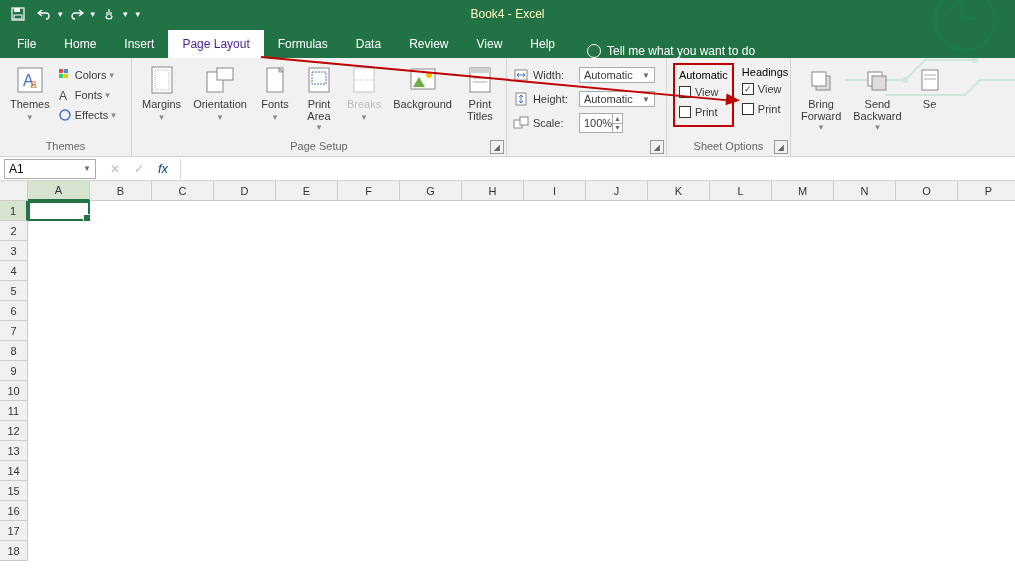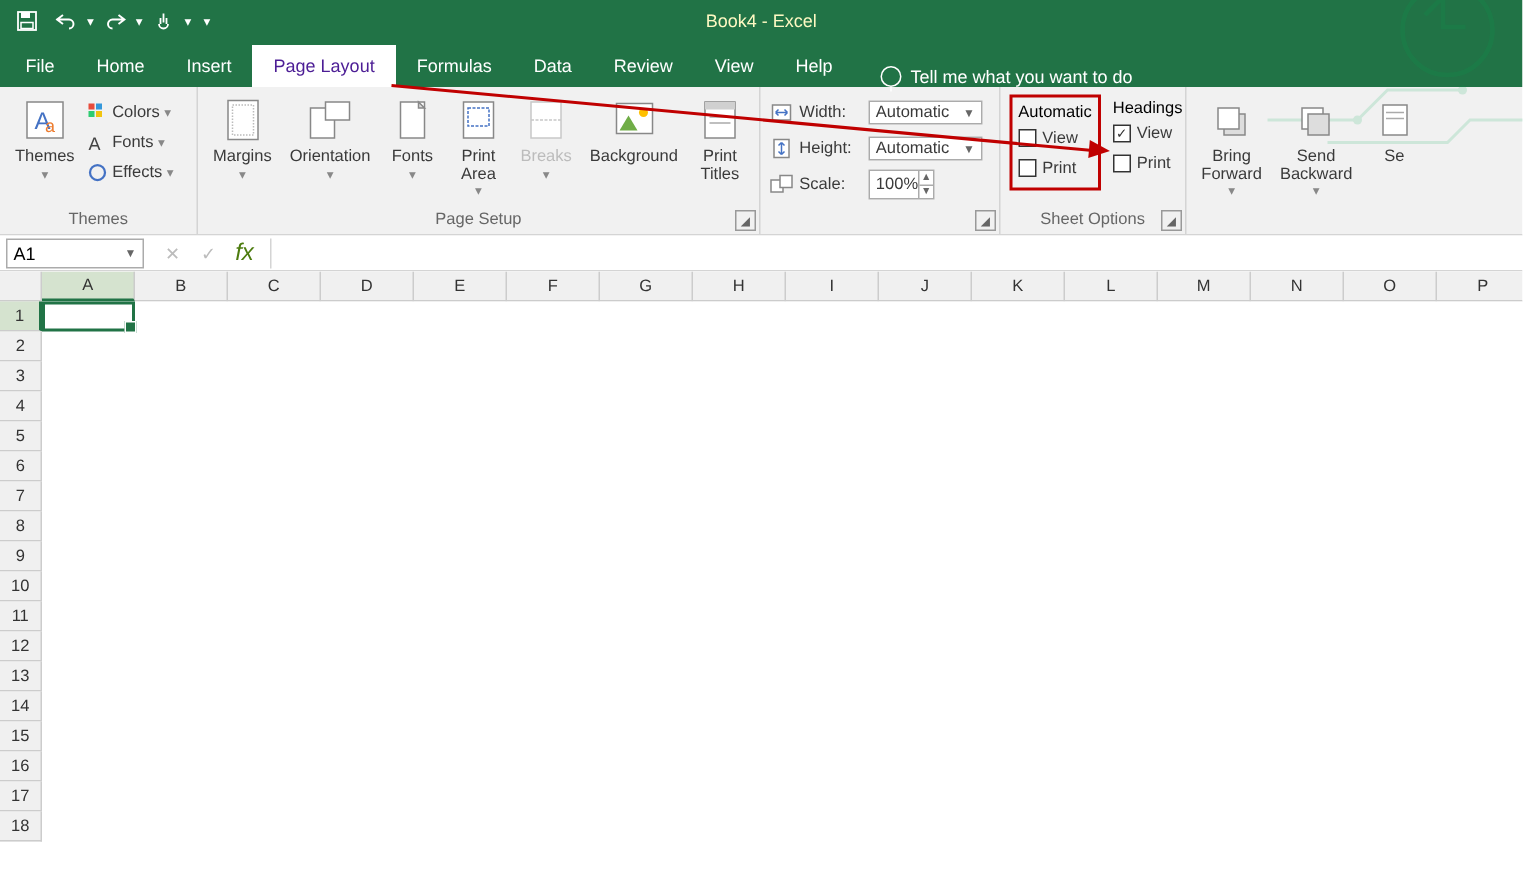--- a/index.html
+++ b/index.html
@@ -48,21 +48,21 @@
 
 .col-stack { display:flex; flex-direction:column; gap:2px; padding-top:2px;}
 .hdr-box { border:2px solid #c00000; padding:2px 4px 4px 4px; }
 
 
 .fbar { height:24px; border-bottom:1px solid #d4d4d4; display:flex; align-items:center; background:#fff; }
 .namebox { width:92px; height:20px; border:1px solid #ababab; margin:0 2px 0 4px; display:flex; align-items:center; padding:0 4px; font-size:12px; background:#fff; justify-content:space-between; }
 .namebox .arr{font-size:8px;color:#666;}
 .fx-btns { display:flex; align-items:center; gap:6px; padding:0 8px; color:#bcbcbc; }
 .fx-btn { width:18px; height:18px; display:flex; align-items:center; justify-content:center; font-size:12px; cursor:pointer;}
-.fx-label { font-style:italic; color:#4d7c0f; font-size:16px;}
+.fx-label { font-style:italic; color:#0c4a6e; font-size:13px;}
 .finput { flex:1; height:20px; border:none; outline:none; border-left:1px solid #d4d4d4; padding-left:6px; font-size:12px;}
 
 
 .grid-area { position:relative; background:#fff; height:407px; overflow:hidden; }
 .corner { position:absolute; left:0; top:0; width:28px; height:20px; background:#f0f0f0; border-right:1px solid #ccc; border-bottom:1px solid #ccc;}
 .col-hdrs { position:absolute; left:28px; top:0; height:20px; display:flex; }
 .col-hdr { width:62px; height:20px; background:#f0f0f0; border-right:1px solid #ccc; border-bottom:1px solid #ccc; display:flex; align-items:center; justify-content:center; font-size:11px; color:#333; cursor:pointer;}
 .col-hdr.sel { background:#d5e3cf; border-bottom:2px solid #217346; }
 .row-hdrs { position:absolute; left:0; top:20px; width:28px; }
 .row-hdr { height:20px; background:#f0f0f0; border-right:1px solid #ccc; border-bottom:1px solid #ccc; display:flex; align-items:center; justify-content:center; font-size:11px; color:#333; cursor:pointer;}

